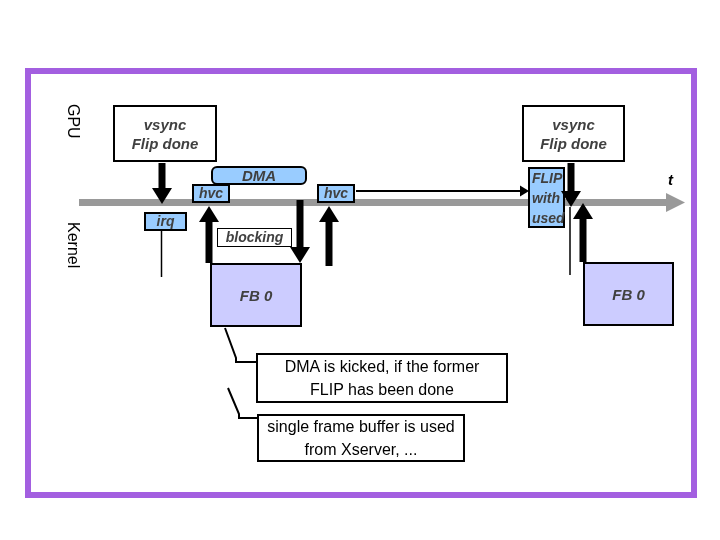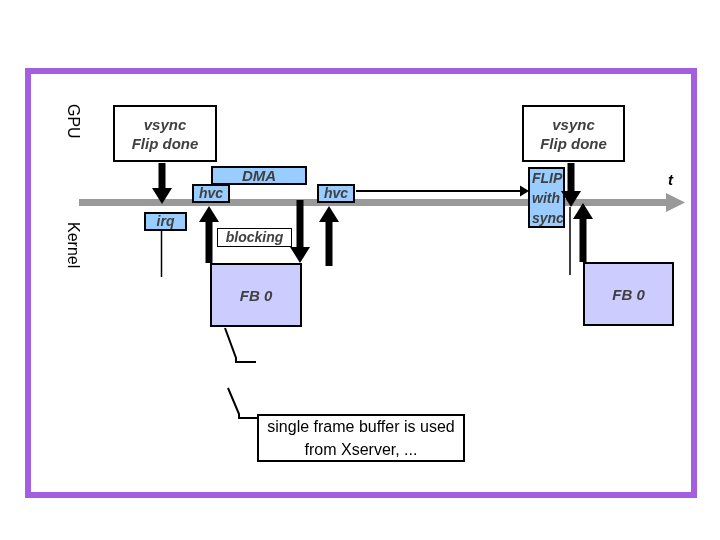--- a/index.html
+++ b/index.html
@@ -19,21 +19,21 @@
 
   .dbox{position:absolute;z-index:2;box-sizing:border-box;display:flex;align-items:center;
         justify-content:center;text-align:center;white-space:pre-line;
         font-style:italic;font-weight:bold;font-size:14px;line-height:17px;
         border:2px solid #000;background:#fff;color:#404040;}
   .blue{background:var(--light-blue,#99CCFF);}
   .lav{background:var(--lavender,#CCCCFF);}
 
   .b-vsync1{left:113px;top:105px;width:104px;height:57px;font-size:15px;line-height:19px;}
   .b-vsync2{left:522px;top:105px;width:103px;height:57px;font-size:15px;line-height:19px;}
-  .b-dma{left:211px;top:166px;width:96px;height:19px;font-size:15px;}
+  .b-dma{left:211px;top:166px;width:96px;height:19px;font-size:15px;border-radius:6px;}
   .b-hvc1{left:192px;top:184px;width:38px;height:19px;}
   .b-hvc2{left:317px;top:184px;width:38px;height:19px;}
   .b-irq{left:144px;top:212px;width:43px;height:19px;}
   .b-blocking{left:217px;top:228px;width:75px;height:19px;border-width:1px;}
   .b-fb0l{left:210px;top:263px;width:92px;height:64px;font-size:15px;}
   .b-flipreq{left:323px;top:266px;width:70px;height:40px;font-size:15px;}
   .b-flipsync{left:528px;top:167px;width:37px;height:61px;justify-content:flex-start;
               text-align:left;padding-left:2px;line-height:20px;}
   .b-fb0r{left:583px;top:262px;width:91px;height:64px;font-size:15px;}
 
@@ -76,23 +76,25 @@
   <div class="dbox b-vsync2">vsync
 Flip done</div>
   <div class="dbox blue b-dma">DMA</div>
   <div class="dbox blue b-hvc1">hvc</div>
   <div class="dbox blue b-hvc2">hvc</div>
   <div class="dbox blue b-irq">irq</div>
   <div class="dbox b-blocking">blocking</div>
   <div class="dbox lav b-fb0l">FB 0</div>
   <div class="dbox blue b-flipsync">FLIP
 with
-sync</div>
+used</div>
   <div class="dbox lav b-fb0r">FB 0</div>
 
+  <div class="note n-1">DMA is kicked, if the former
+FLIP has been done</div>
   <div class="note n-2">single frame buffer is used
 from Xserver, ...</div>
 
   <svg id="arrow-layer" class="layer" viewBox="0 0 720 540">
     <g>
       <line class="shaft" x1="162" y1="163" x2="162" y2="189"></line>
       <polygon class="head" points="152,188 172,188 162,204"></polygon>
     </g>
     <g>
       <line class="shaft" x1="209" y1="263" x2="209" y2="221"></line>

